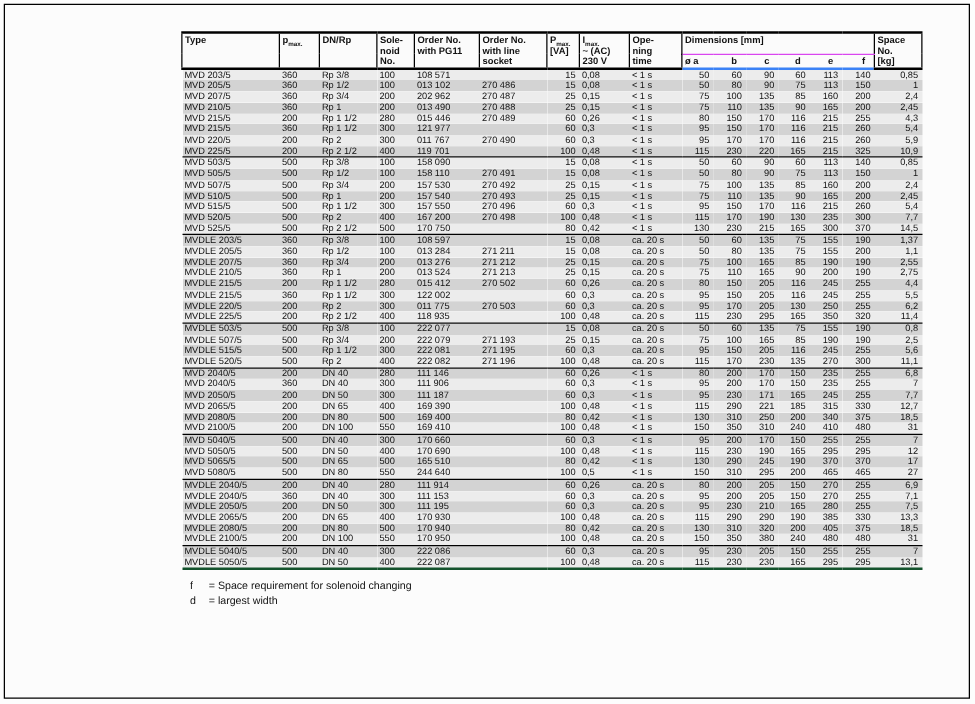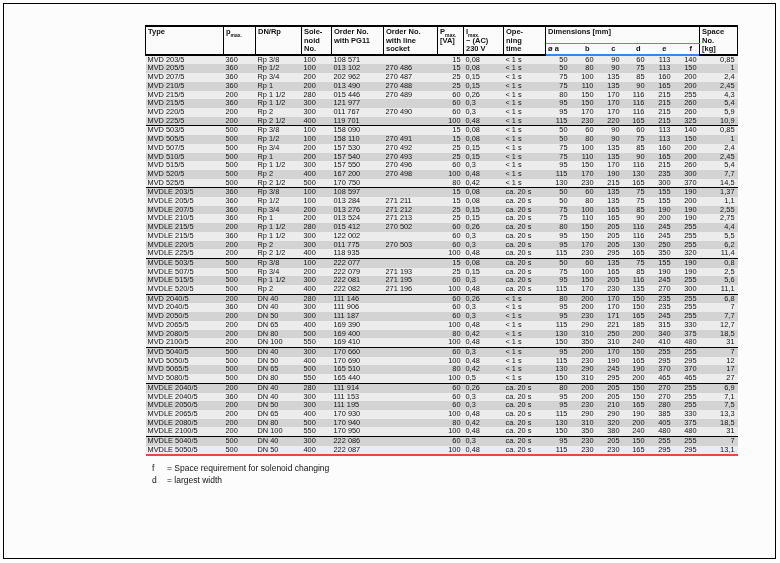--- a/index.html
+++ b/index.html
@@ -31,21 +31,21 @@
   .spec-table tr.h2 th.dim-lab{text-align:right;padding-right:7px;}
   .spec-table tr.h2 th.dim-lab-first{text-align:left;}
   sub{font-size:5px;line-height:0;}
   .spec-table tbody td{
     font-size:7.4px;line-height:8.7px;height:8.7px;
     padding:0 2px;white-space:nowrap;overflow:hidden;vertical-align:middle;
   }
   tr.light td{background:#ececec;}
   tr.dark td{background:#d3d3d3;}
   tr.sec-end td{border-bottom:1.5px solid #000;}
-  .spec-table tbody tr:last-child td{border-bottom:2px solid #ef4444;}
+  .spec-table tbody tr:last-child td{border-bottom:2px solid #14532d;}
   td.c-type{font-weight:normal;}
   .c-r{text-align:right;padding-right:3px !important;}
   .footnotes{
     position:absolute;left:152px;top:463px;
     font-size:8.5px;line-height:11.5px;
   }
   .fn{display:flex;}
   .fn-sym{width:15px;}
 </style>
 </head>
@@ -742,21 +742,21 @@
         <td class="c-r">190</td>
         <td class="c-r">370</td>
         <td class="c-r">370</td>
         <td class="c-r">17</td>
       </tr>
       <tr class="light sec-end">
         <td class="c-type">MVD 5080/5</td>
         <td>500</td>
         <td>DN 80</td>
         <td>550</td>
-        <td>165 440</td>
+        <td>244 640</td>
         <td></td>
         <td class="c-r">100</td>
         <td>0,5</td>
         <td>&lt; 1 s</td>
         <td class="c-r">150</td>
         <td class="c-r">310</td>
         <td class="c-r">295</td>
         <td class="c-r">200</td>
         <td class="c-r">465</td>
         <td class="c-r">465</td>

